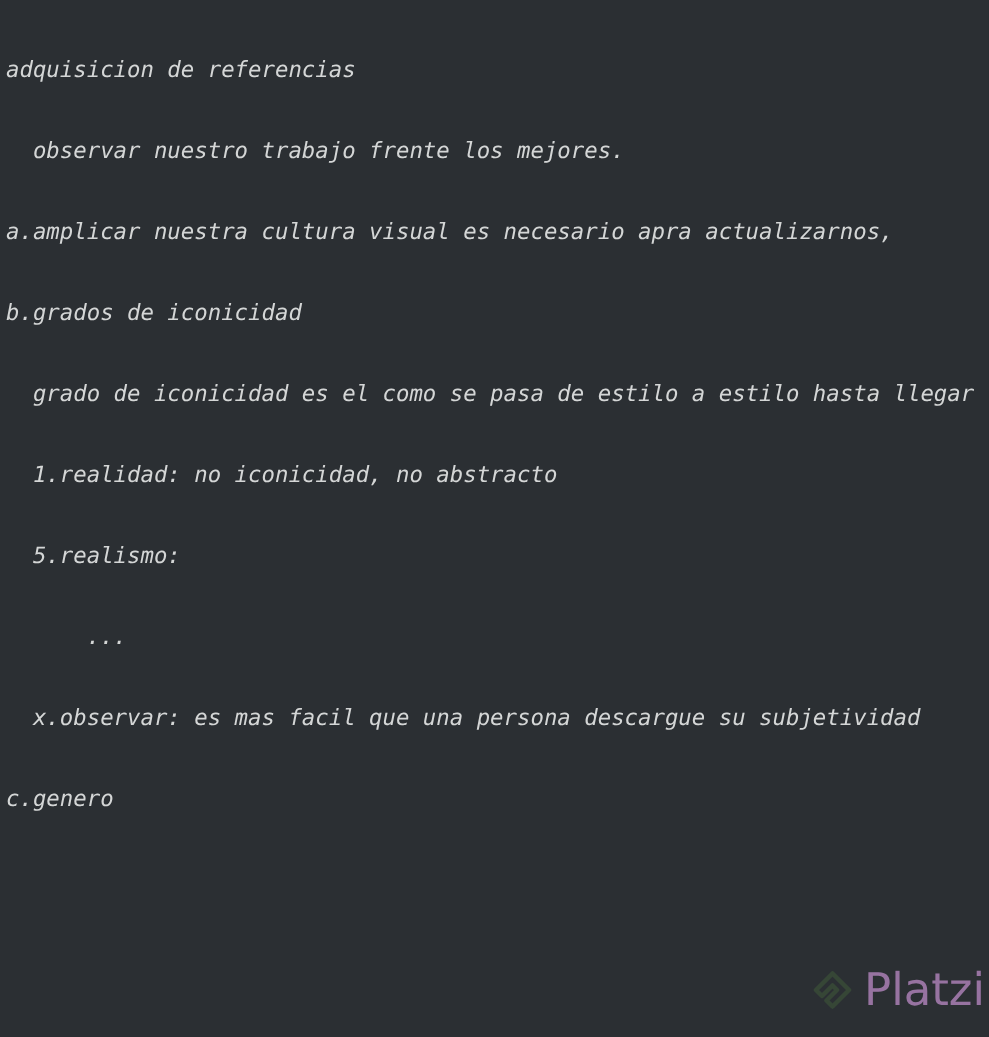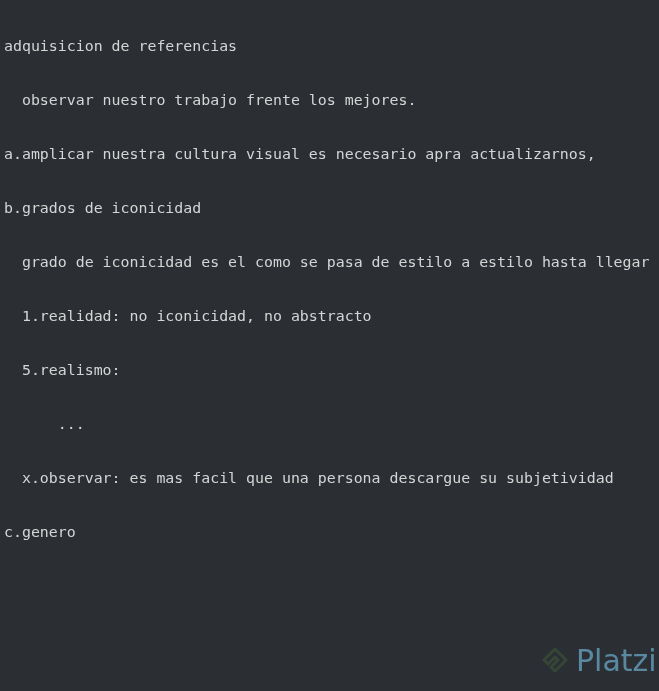--- a/index.html
+++ b/index.html
@@ -20,37 +20,38 @@
       font-family: "DejaVu Sans Mono", monospace;
       font-size: 14.9px;
       line-height: 18px;
       color: #d4d6d6;
       white-space: pre;
       letter-spacing: 0px;
     }
     .line {
       height: 18px;
       display: block;
+      font-style: italic;
     }
     .watermark {
       position: absolute;
       left: 540px;
       top: 646px;
       display: flex;
       align-items: center;
       opacity: 0.55;
     }
     .wm-logo {
       width: 30px;
       height: 30px;
     }
     .wm-text {
       font-family: "DejaVu Sans", sans-serif;
       font-size: 30px;
-      color: #7dd3fc;
+      color: #f0abfc;
       margin-left: 6px;
       line-height: 30px;
     }
   </style>
 </head>
 <body>
 
 <div class="editor">
   <span class="line">adquisicion de referencias</span>
   <span class="line">  observar nuestro trabajo frente los mejores.</span>

